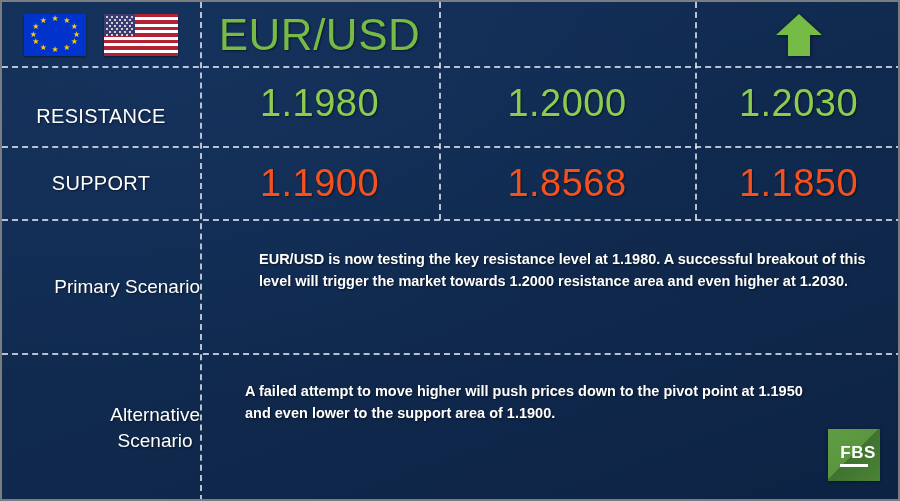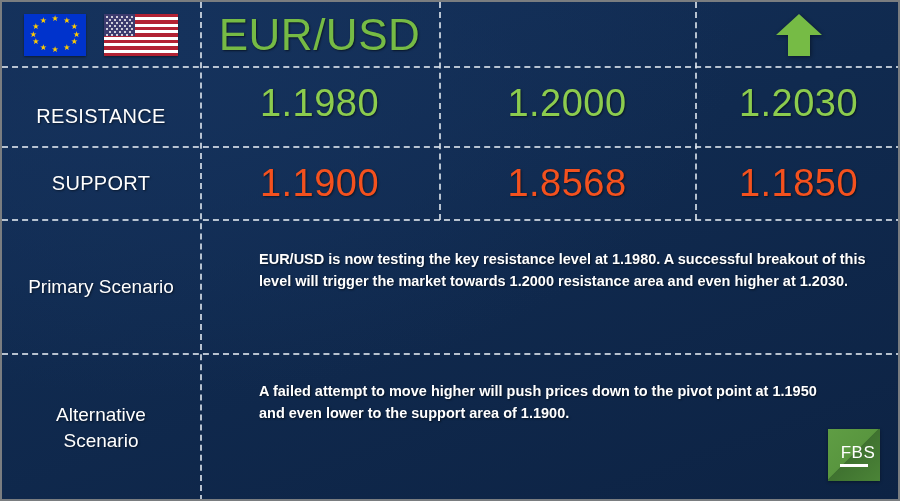--- a/index.html
+++ b/index.html
@@ -143,21 +143,21 @@
   .level.res { color: #8ccc4e; }
   .level.sup { color: #f4511e; }
 
   
   .scn-label {
     position: absolute;
     left: 0;
     width: 198px;
     display: flex;
     align-items: center;
-    justify-content: center;
+    justify-content: flex-end;
     text-align: center;
     color: #ffffff;
     font-size: 19px;
     line-height: 26px;
     text-shadow: 1px 1px 2px rgba(0,0,0,0.5);
   }
   .scn-text {
     position: absolute;
     color: #ffffff;
     font-size: 14.5px;
@@ -177,21 +177,21 @@
     background: linear-gradient(135deg, #5f9d44 0%, #59963f 48%, #3f7230 48.5%, #4b8437 100%);
     display: flex;
     flex-direction: column;
     align-items: center;
     justify-content: center;
     box-shadow: 0 1px 3px rgba(0,0,0,0.4);
   }
   .logo-text {
     color: #ffffff;
     font-size: 17px;
-    font-weight: normal;
+    font-weight: bold;
     letter-spacing: 0.5px;
     line-height: 17px;
     margin-left: 8px;
   }
   .logo-bar {
     width: 28px;
     height: 3px;
     background: #ffffff;
     margin-top: 3px;
   }
@@ -302,21 +302,21 @@
     <span>Primary Scenario</span>
   </div>
   <div class="scn-text" style="left:241px;top:246px;width:620px">EUR/USD is now testing the key resistance level at 1.1980. A successful breakout of this level will trigger the market towards 1.2000 resistance area and even higher at 1.2030.</div>
 
   <div class="scn-label" style="top:352px;height:147px">
     <span>
       <span>Alternative</span><br>
       <span>Scenario</span>
     </span>
   </div>
-  <div class="scn-text" style="left:241px;top:378px;width:560px">A failed attempt to move higher will push prices down to the pivot point at 1.1950 and even lower to the support area of 1.1900.</div>
+  <div class="scn-text" style="left:227px;top:378px;width:560px">A failed attempt to move higher will push prices down to the pivot point at 1.1950 and even lower to the support area of 1.1900.</div>
 
   <div class="hline" style="top:64px"></div>
   <div class="hline" style="top:144px"></div>
   <div class="hline" style="top:217px"></div>
   <div class="hline" style="top:351px"></div>
 
   <div class="vline" style="left:198px;height:499px"></div>
   <div class="vline" style="left:437px;height:218px"></div>
   <div class="vline" style="left:693px;height:218px"></div>
 

